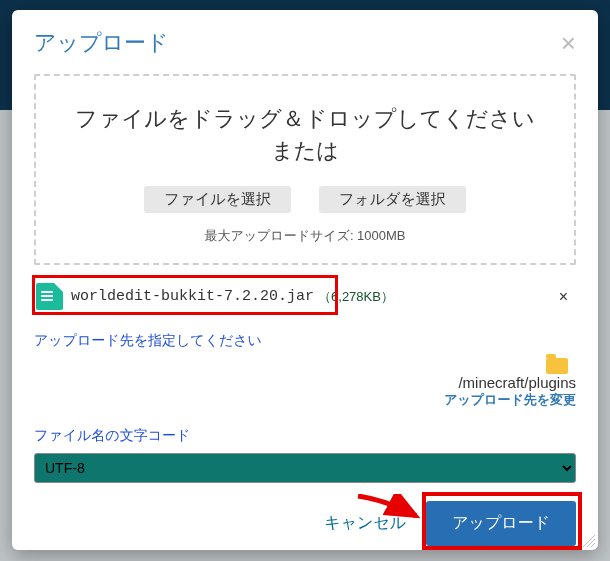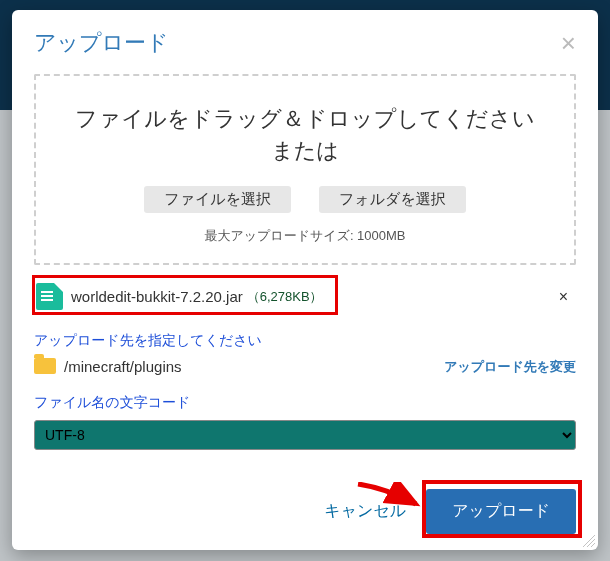--- a/index.html
+++ b/index.html
@@ -61,27 +61,27 @@
     border-left: 9px solid transparent;
   }
   .file-icon::after {
     content: "";
     position: absolute;
     left: 5px; top: 8px;
     width: 12px; height: 2px;
     background: #fff;
     box-shadow: 0 4px 0 #fff, 0 8px 0 #fff;
   }
-  .file-name { color: #333; font-size: 15px; }
+  .file-name { color: #333; font-size: 15px; font-family: Liberation Mono, monospace; }
   .file-size { color: #14532d; font-size: 13px; margin-left: 4px; }
   .file-remove { margin-left: auto; color: #333; font-size: 16px; cursor: pointer; padding: 0 4px; }
 
   .section { margin-top: 18px; }
   .section-label { color: #1d4ed8; font-size: 14px; margin-bottom: 8px; }
-  .dest-row { display: flex; align-items: flex-start; }
+  .dest-row { display: flex; align-items: flex-end; flex-direction: column; }
   .folder-icon {
     width: 22px; height: 16px;
     background: #f7c23c;
     border-radius: 2px;
     position: relative;
     margin-right: 8px;
     flex: 0 0 auto;
   }
   .folder-icon::before {
     content: ""; position: absolute;

